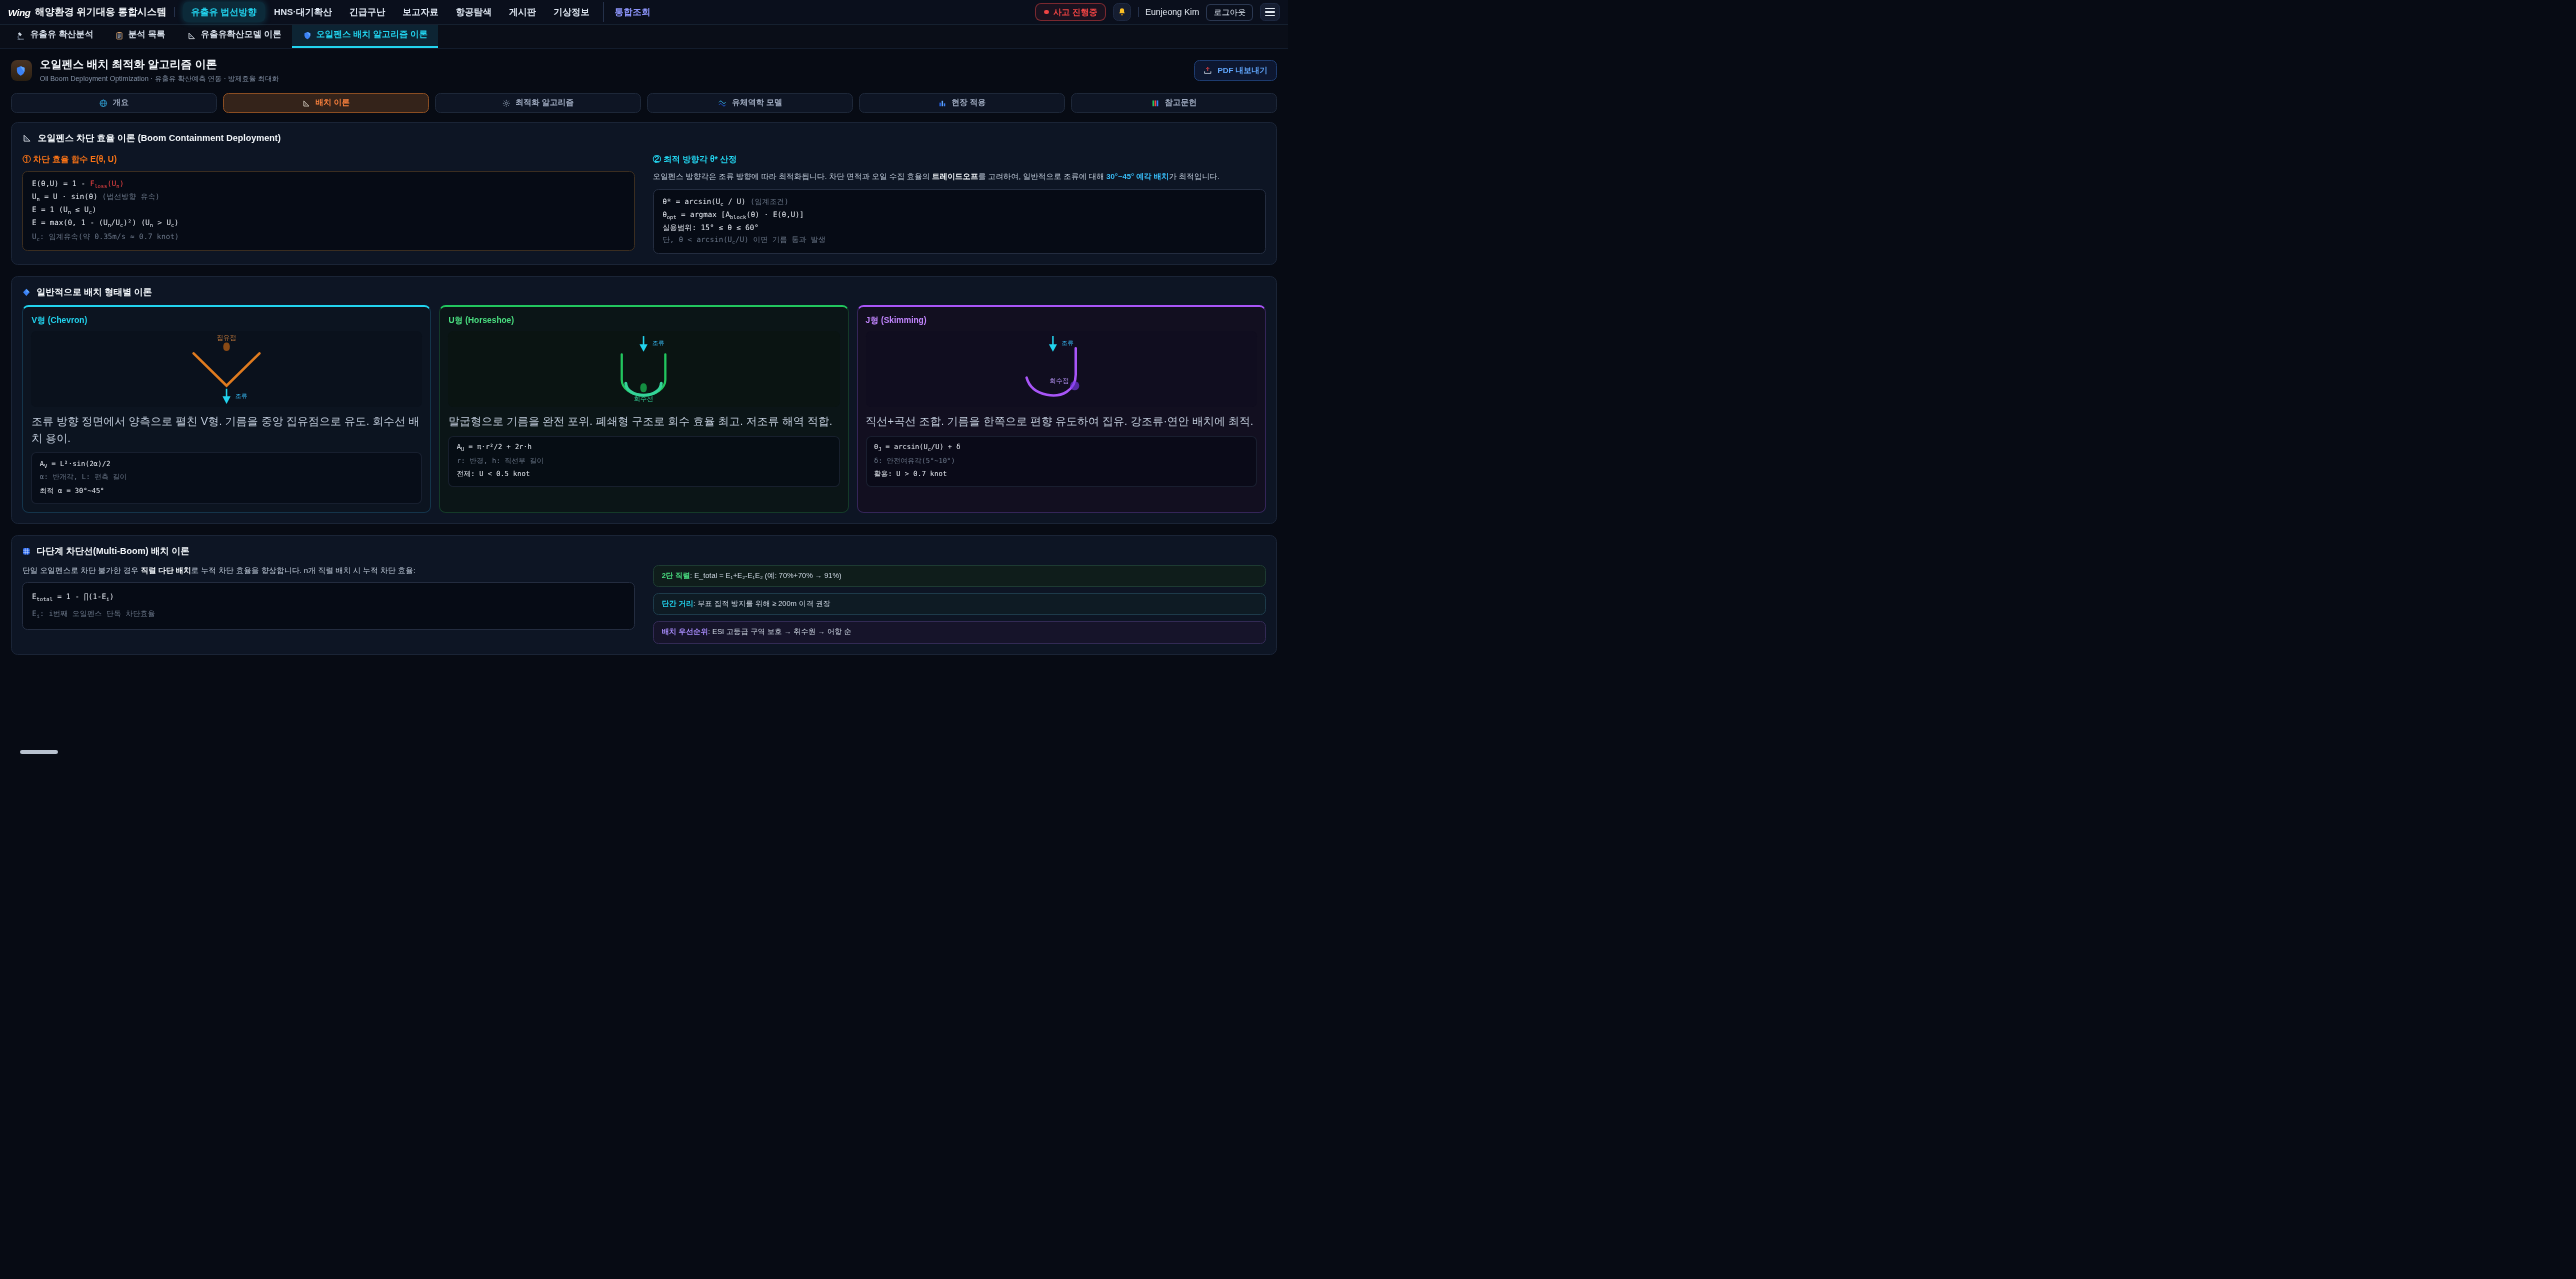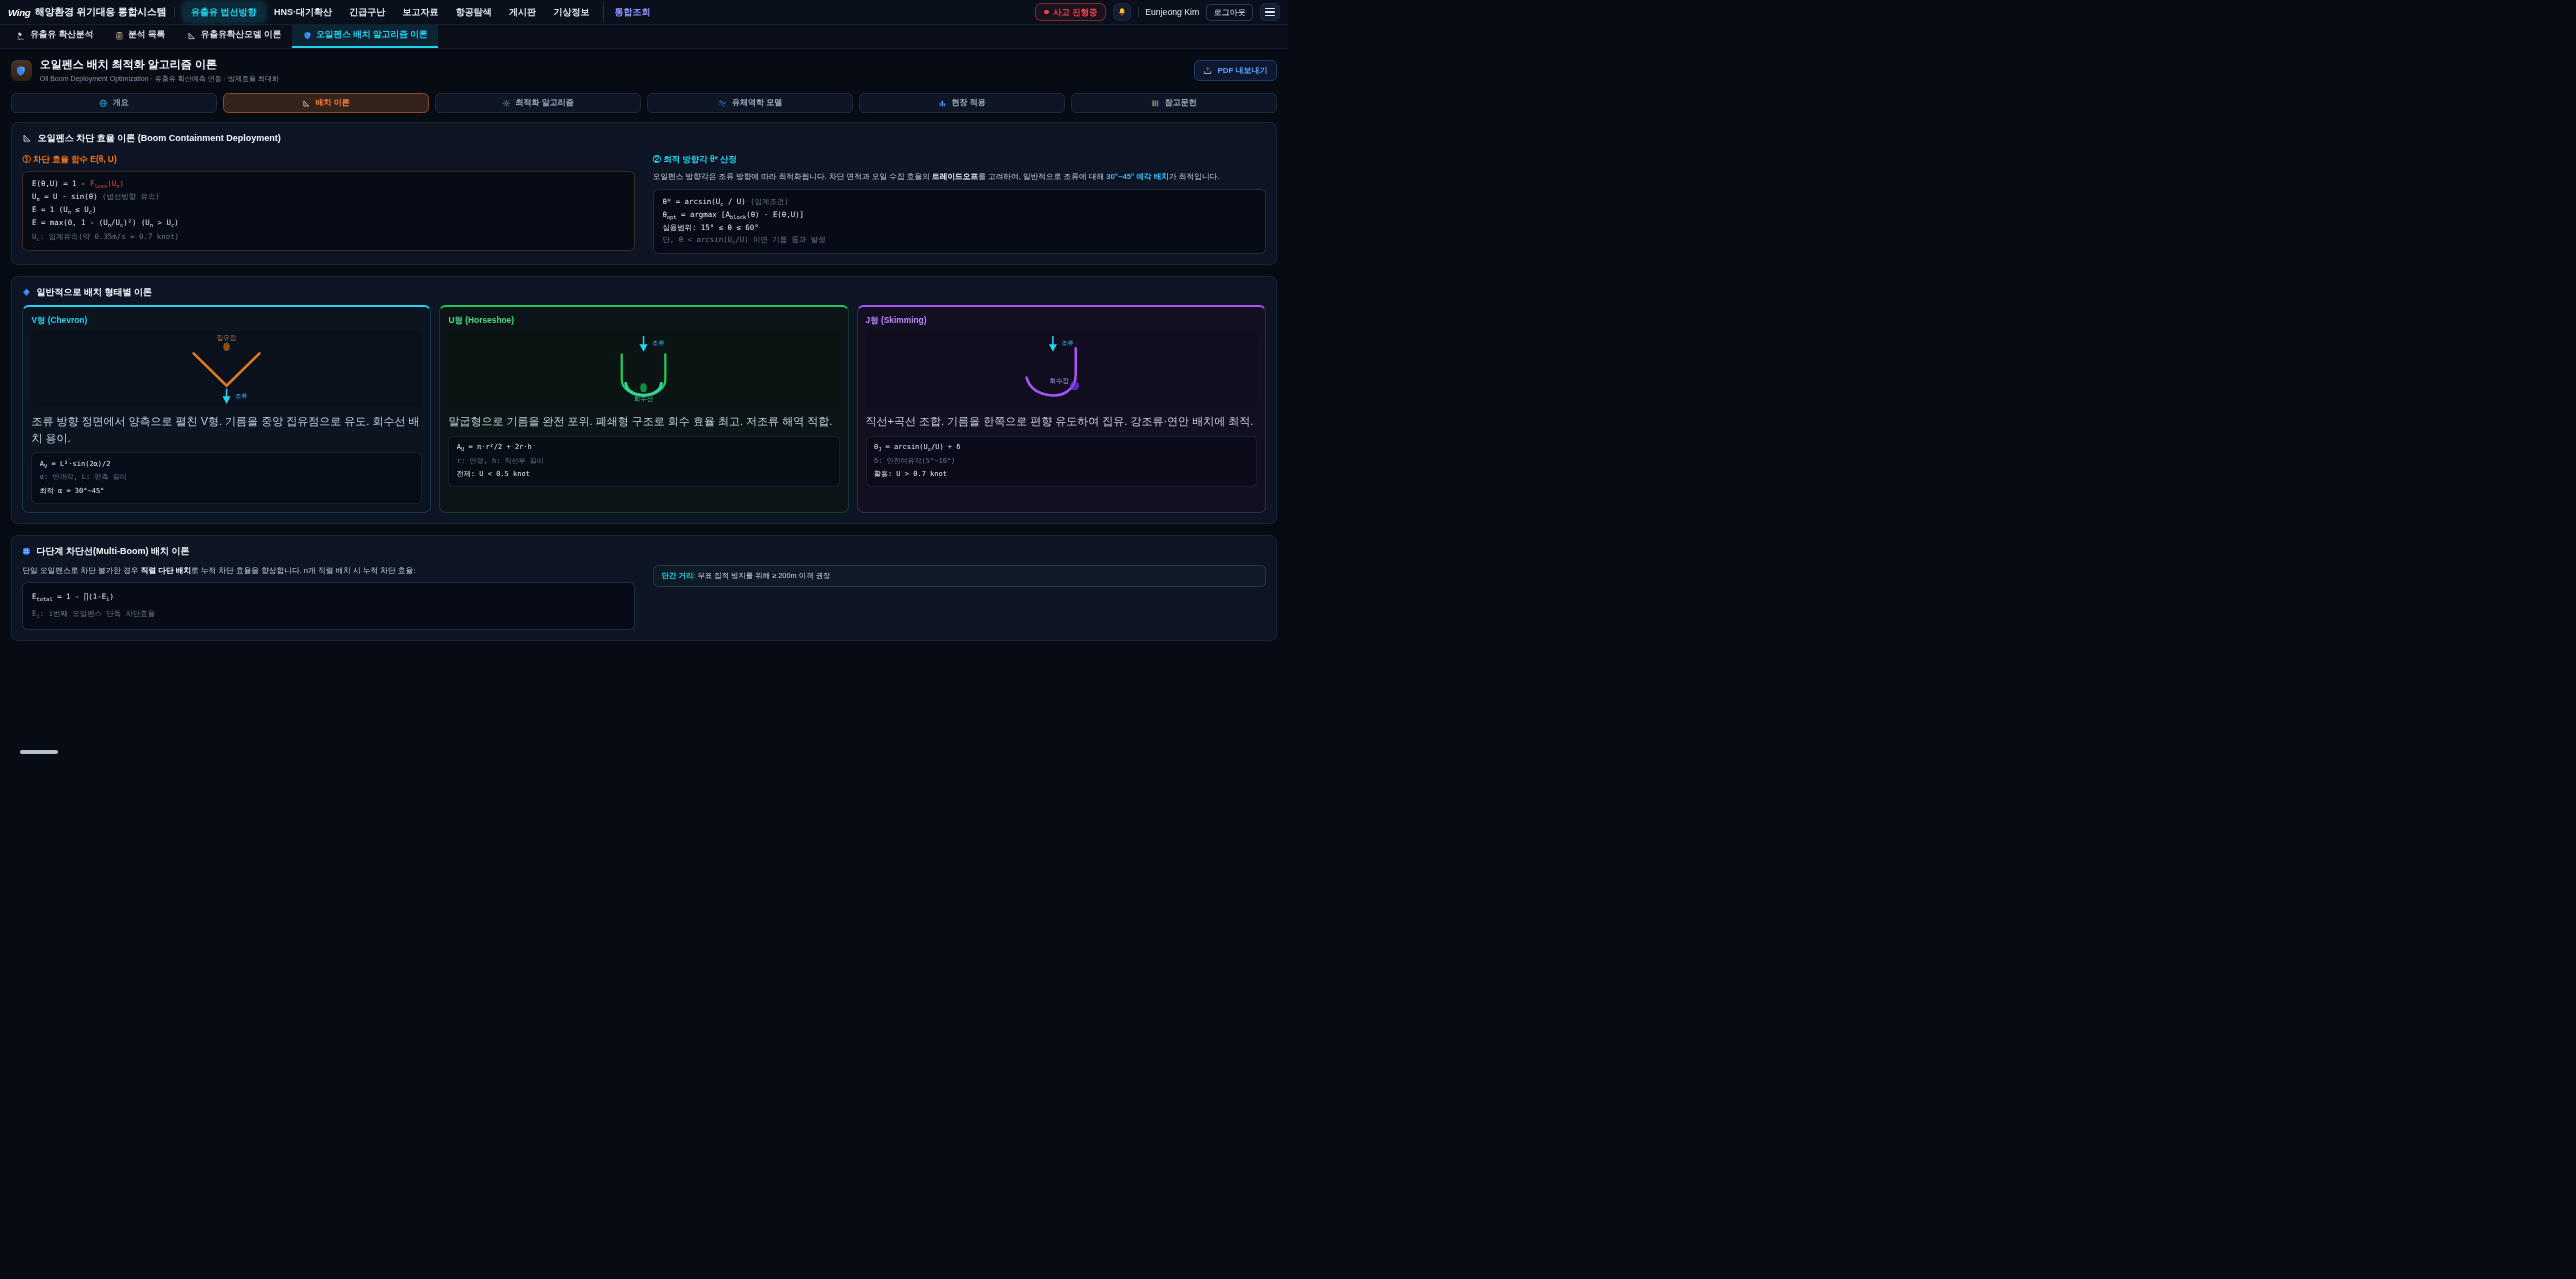--- a/index.html
+++ b/index.html
@@ -351,21 +351,23 @@
     </div>
     <div class="two-col">
       <div>
         <p class="para"><span>단일 오일펜스로 차단 불가한 경우 </span><b>직렬 다단 배치</b><span>로 누적 차단 효율을 향상합니다. n개 직렬 배치 시 누적 차단 효율:</span></p>
         <div class="formula" style="line-height:2.1;">
           <div class="fl"><span>E</span><sub>total</sub><span> = 1 - ∏(1-E</span><sub>i</sub><span>)</span></div>
           <div class="fl"><span class="grey">E</span><sub class="grey">i</sub><span class="grey">: i번째 오일펜스 단독 차단효율</span></div>
         </div>
       </div>
       <div class="notes-stack">
+        <div class="note green"><b>2단 직렬</b><span>: E_total = E₁+E₂-E₁E₂ (예: 70%+70% → 91%)</span></div>
         <div class="note cyan"><b>단간 거리</b><span>: 부표 집적 방지를 위해 ≥ 200m 이격 권장</span></div>
+        <div class="note purple"><b>배치 우선순위</b><span>: ESI 고등급 구역 보호 → 취수원 → 어항 순</span></div>
 
       </div>
     </div>
   </section>
 
   <div class="hscroll-thumb"></div>
 </div>
 
 
 </body></html>

